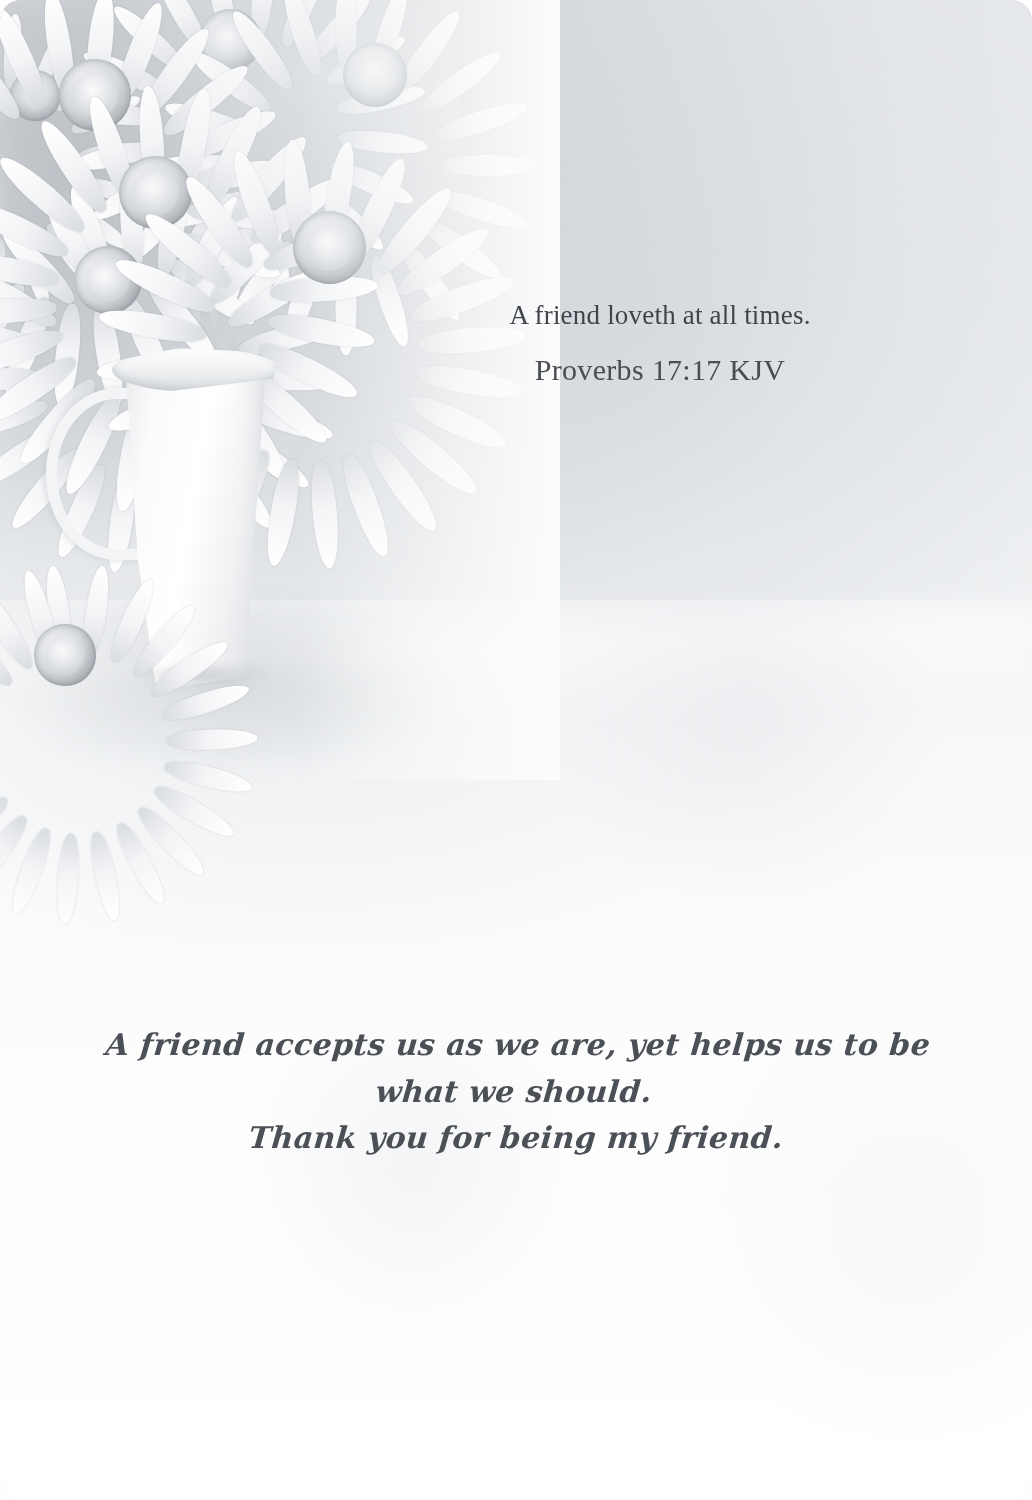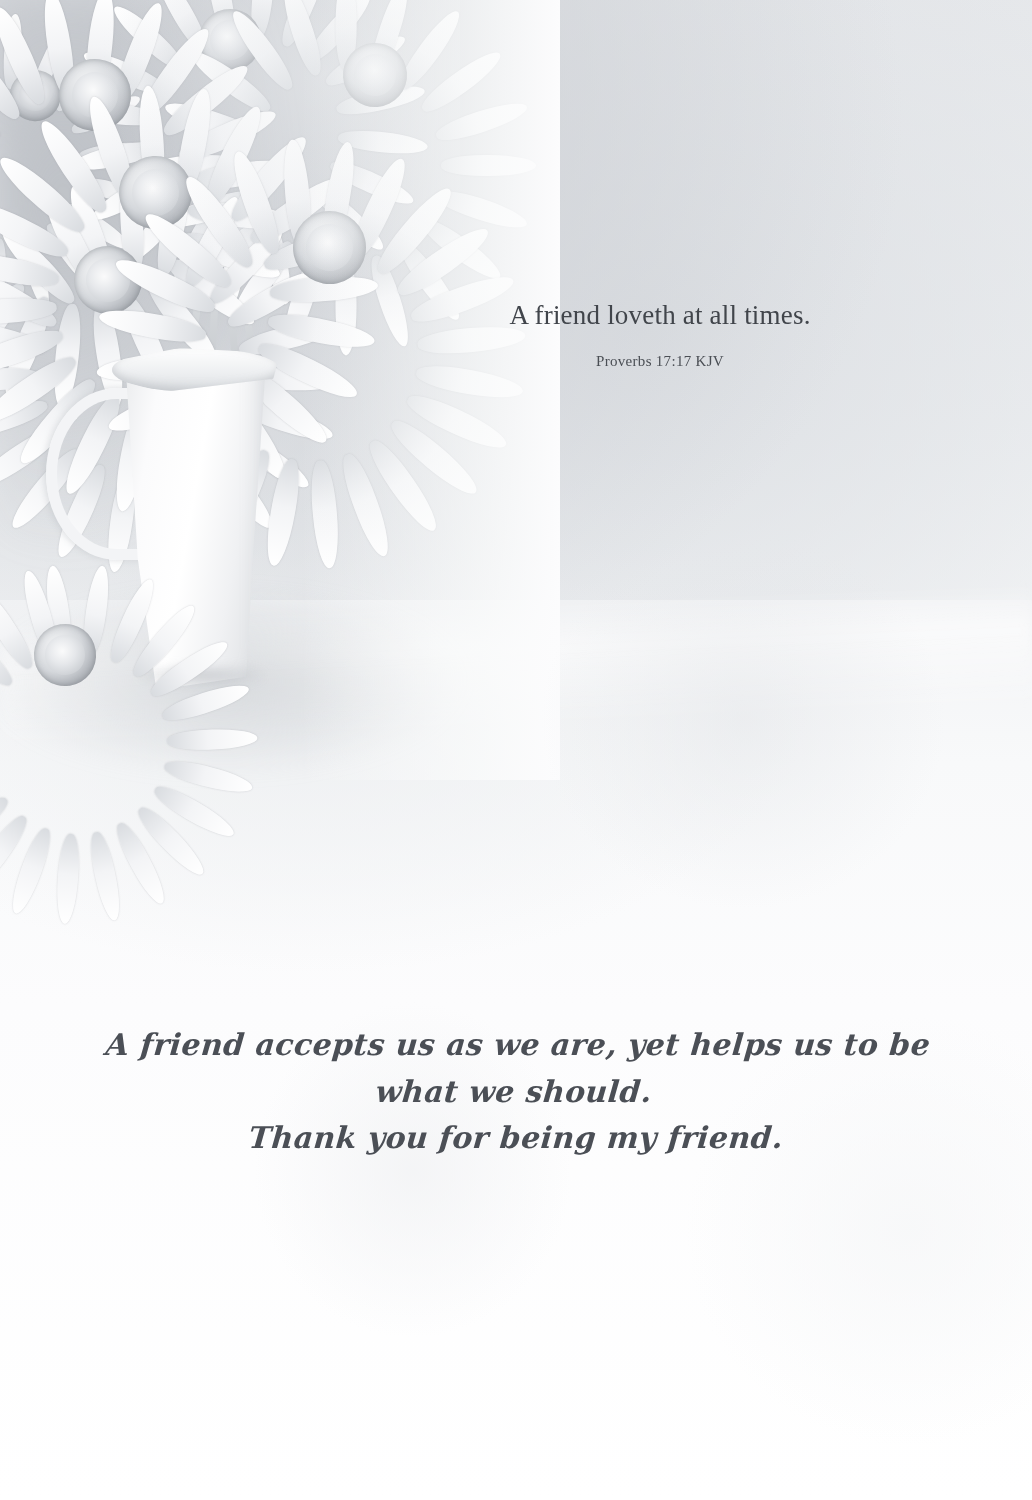--- a/index.html
+++ b/index.html
@@ -9,20 +9,21 @@
   }
   body {
     font-family: "Liberation Serif", serif;
   }
   .card {
     position: relative;
     width: 1032px;
     height: 1500px;
     overflow: hidden;
     background: #f0abfc;
+    border-radius: 21px;
   }
 
   
   .bg-wall {
     position: absolute;
     inset: 0;
     background:
       radial-gradient(120% 70% at 18% 8%, #c9ccd1 0%, rgba(201,204,209,0) 58%),
       radial-gradient(95% 55% at 62% 22%, #dcdfe3 0%, rgba(220,223,227,0) 62%),
       linear-gradient(175deg, #e5e7ea 0%, #eef0f2 32%, #f6f7f8 52%, #fafbfb 70%, #ffffff 100%);
@@ -231,21 +232,21 @@
   }
   .verse-line {
     font-family: "Liberation Serif", serif;
     font-size: 27px;
     letter-spacing: 0.2px;
     color: #41454b;
   }
   .verse-ref {
     margin-top: 22px;
     font-family: "Liberation Serif", serif;
-    font-size: 15px;
+    font-size: 30px;
     color: #4a4e54;
     letter-spacing: 0.3px;
   }
 
   .message-block {
     position: absolute;
     left: 66px;
     top: 1022px;
     width: 900px;
     text-align: center;

